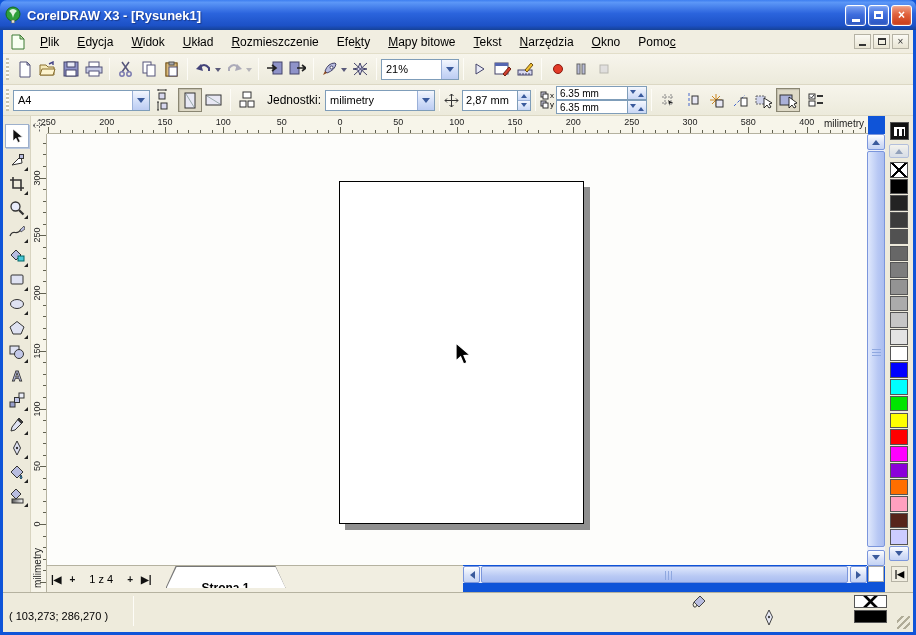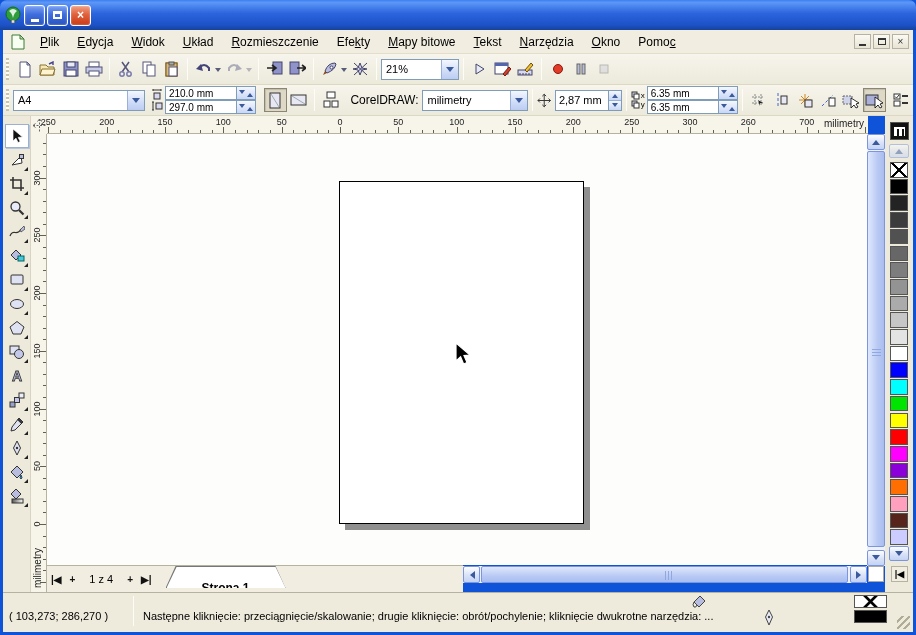--- a/index.html
+++ b/index.html
@@ -163,20 +163,21 @@
 <div id="win">
 
   <div id="titlebar">
     <span style="display:flex;">
       <svg width="18" height="18" viewBox="0 0 18 18">
         <circle cx="9" cy="8" r="7" fill="#2e9e3c" stroke="#14691f"></circle>
         <path d="M5,5 Q9,1 13,5 Q10,7 9,12 Q8,7 5,5Z" fill="#fff" opacity=".85"></path>
         <rect x="7.5" y="14" width="3" height="3" fill="#e8e4d0" stroke="#666" stroke-width=".5"></rect>
       </svg>
     </span>
+    <span id="title-text">CorelDRAW X3 - [Rysunek1]</span>
     <span class="cap-btn">
         <i class="glyph-min"></i>
       </span>
     <span class="cap-btn">
         <i class="glyph-max"></i>
       </span>
     <span class="cap-btn close">
         <span>×</span>
       </span>
   </div>
@@ -365,57 +366,41 @@
     <span class="mini-ic" style="margin-left:6px;">
       <svg width="12" height="12" viewBox="0 0 12 12">
           <path d="M2,2 h8 M2,1 v2 M10,1 v2" stroke="#333"></path>
           <rect x="3" y="5" width="6" height="6" fill="#d8d8ee" stroke="#333"></rect>
         </svg>
       <svg width="12" height="12" viewBox="0 0 12 12">
           <path d="M2,2 v8 M1,2 h2 M1,10 h2" stroke="#333"></path>
           <rect x="5" y="3" width="6" height="6" fill="#d8d8ee" stroke="#333"></rect>
         </svg>
     </span>
-    <span class="dualfield">
-      <span class="row">
-        <span class="fld">210.0 mm</span>
-        <span class="arr">
-            <i class="t-dn"></i>
-            <i class="t-up"></i>
-          </span>
-      </span>
-      <span class="row">
-        <span class="fld">297.0 mm</span>
-        <span class="arr">
-            <i class="t-dn"></i>
-            <i class="t-up"></i>
-          </span>
-      </span>
-    </span>
     <span class="pbtn pressed" style="margin-left:8px;">
         <svg width="14" height="17" viewBox="0 0 14 17">
           <rect x="2" y="1" width="10" height="15" fill="linear" stroke="#333" style="fill:#e8e8f4;"></rect>
           <path d="M3,2 l8,13" stroke="#9aa" fill="none"></path>
         </svg>
       </span>
     <span class="pbtn">
         <svg width="18" height="14" viewBox="0 0 18 14">
           <rect x="1" y="2" width="15" height="10" fill="#e8e8f4" stroke="#333"></rect>
           <path d="M2,3 l13,8" stroke="#9aa" fill="none"></path>
         </svg>
       </span>
     <span class="sep"></span>
     <span class="pbtn">
         <svg width="16" height="18" viewBox="0 0 16 18">
           <rect x="4" y="1" width="8" height="6" fill="#fff" stroke="#333"></rect>
           <rect x="1" y="10" width="6" height="6" fill="#fff" stroke="#333"></rect>
           <rect x="9" y="10" width="6" height="6" fill="#fff" stroke="#333"></rect>
         </svg>
       </span>
-    <span class="plabel">CorelDRAW:</span>
+    <span class="plabel">Jednostki:</span>
     <span class="combo" style="width:110px;">
       <span class="val">milimetry</span>
       <span class="cbtn">
           <i class="tri-d"></i>
         </span>
     </span>
     <span class="sep"></span>
     <svg width="15" height="15" viewBox="0 0 15 15">
         <path d="M7.5,1 v13 M1,7.5 h13 M7.5,1 l-2,2 M7.5,1 l2,2 M7.5,14 l-2,-2 M7.5,14 l2,-2 M1,7.5 l2,-2 M1,7.5 l2,2 M14,7.5 l-2,-2 M14,7.5 l-2,2" stroke="#333" fill="none"></path>
       </svg>
@@ -707,22 +692,22 @@
       <span class="rlabel" style="left: 117.999px;">150</span>
       <span class="rlabel" style="left: 176.333px;">100</span>
       <span class="rlabel" style="left: 234.666px;">50</span>
       <span class="rlabel" style="left: 293px;">0</span>
       <span class="rlabel" style="left: 351.334px;">50</span>
       <span class="rlabel" style="left: 409.667px;">100</span>
       <span class="rlabel" style="left: 468px;">150</span>
       <span class="rlabel" style="left: 526.334px;">200</span>
       <span class="rlabel" style="left: 584.668px;">250</span>
       <span class="rlabel" style="left: 643.001px;">300</span>
-      <span class="rlabel" style="left: 701.335px;">260</span>
-      <span class="rlabel" style="left: 759.668px;">700</span>
+      <span class="rlabel" style="left: 701.335px;">580</span>
+      <span class="rlabel" style="left: 759.668px;">400</span>
     </div>
   <div id="vruler">
     <span class="runit vert">milimetry</span>
   <i class="vtick" style="top: 447.75px; width: 6px;"></i>
       <i class="vtick" style="top: 436.2px; width: 3px;"></i>
       <i class="vtick" style="top: 424.65px; width: 3px;"></i>
       <i class="vtick" style="top: 413.1px; width: 3px;"></i>
       <i class="vtick" style="top: 401.55px; width: 3px;"></i>
       <i class="vtick" style="top: 390px; width: 6px;"></i>
       <i class="vtick" style="top: 378.45px; width: 3px;"></i>
@@ -845,21 +830,20 @@
         <i class="hgrip"></i>
       </span>
     <span class="sbtn" id="h-r">
         <i class="tri-r"></i>
       </span>
   </div>
 
   <div id="statusbar">
     <span id="st-coords">( 103,273; 286,270 )</span>
     <span id="st-div"></span>
-    <span id="st-hint">Następne kliknięcie: przeciągnięcie/skalowanie; drugie kliknięcie: obrót/pochylenie; kliknięcie dwukrotne narzędzia: ...</span>
     <span id="st-bucket">
       <svg width="17" height="15" viewBox="0 0 17 15">
           <path d="M3,8 L9,2 L14,7 L8,13z" fill="#b8bcdf" stroke="#444"></path>
           <path d="M3,8 q-2,3 0,5 q2,1 3,-2" fill="none" stroke="#444"></path>
         </svg>
     </span>
     <span id="st-pen">
       <svg width="12" height="17" viewBox="0 0 12 17">
           <path d="M6,1 L9.5,8 L6,16 L2.5,8z" fill="#e8eaf6" stroke="#444"></path>
           <circle cx="6" cy="8" r="1.2" fill="#444"></circle>

